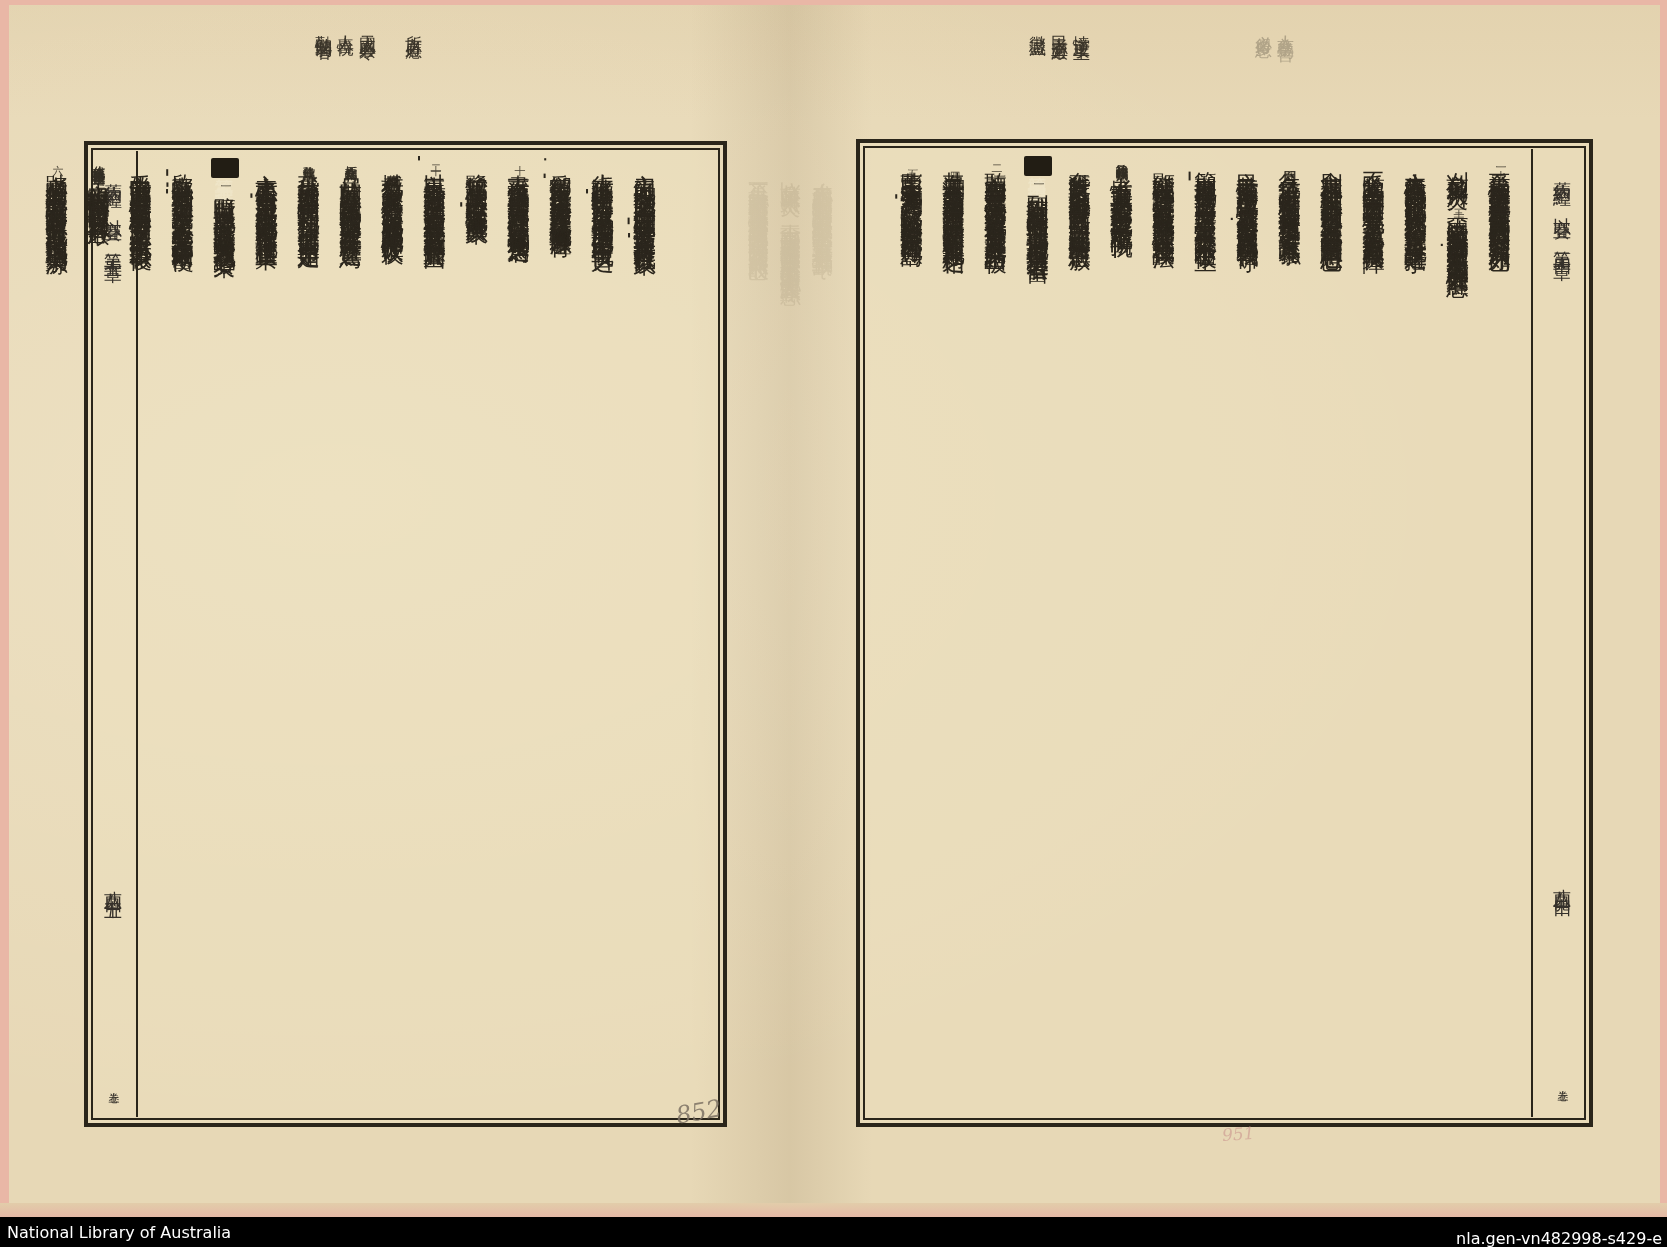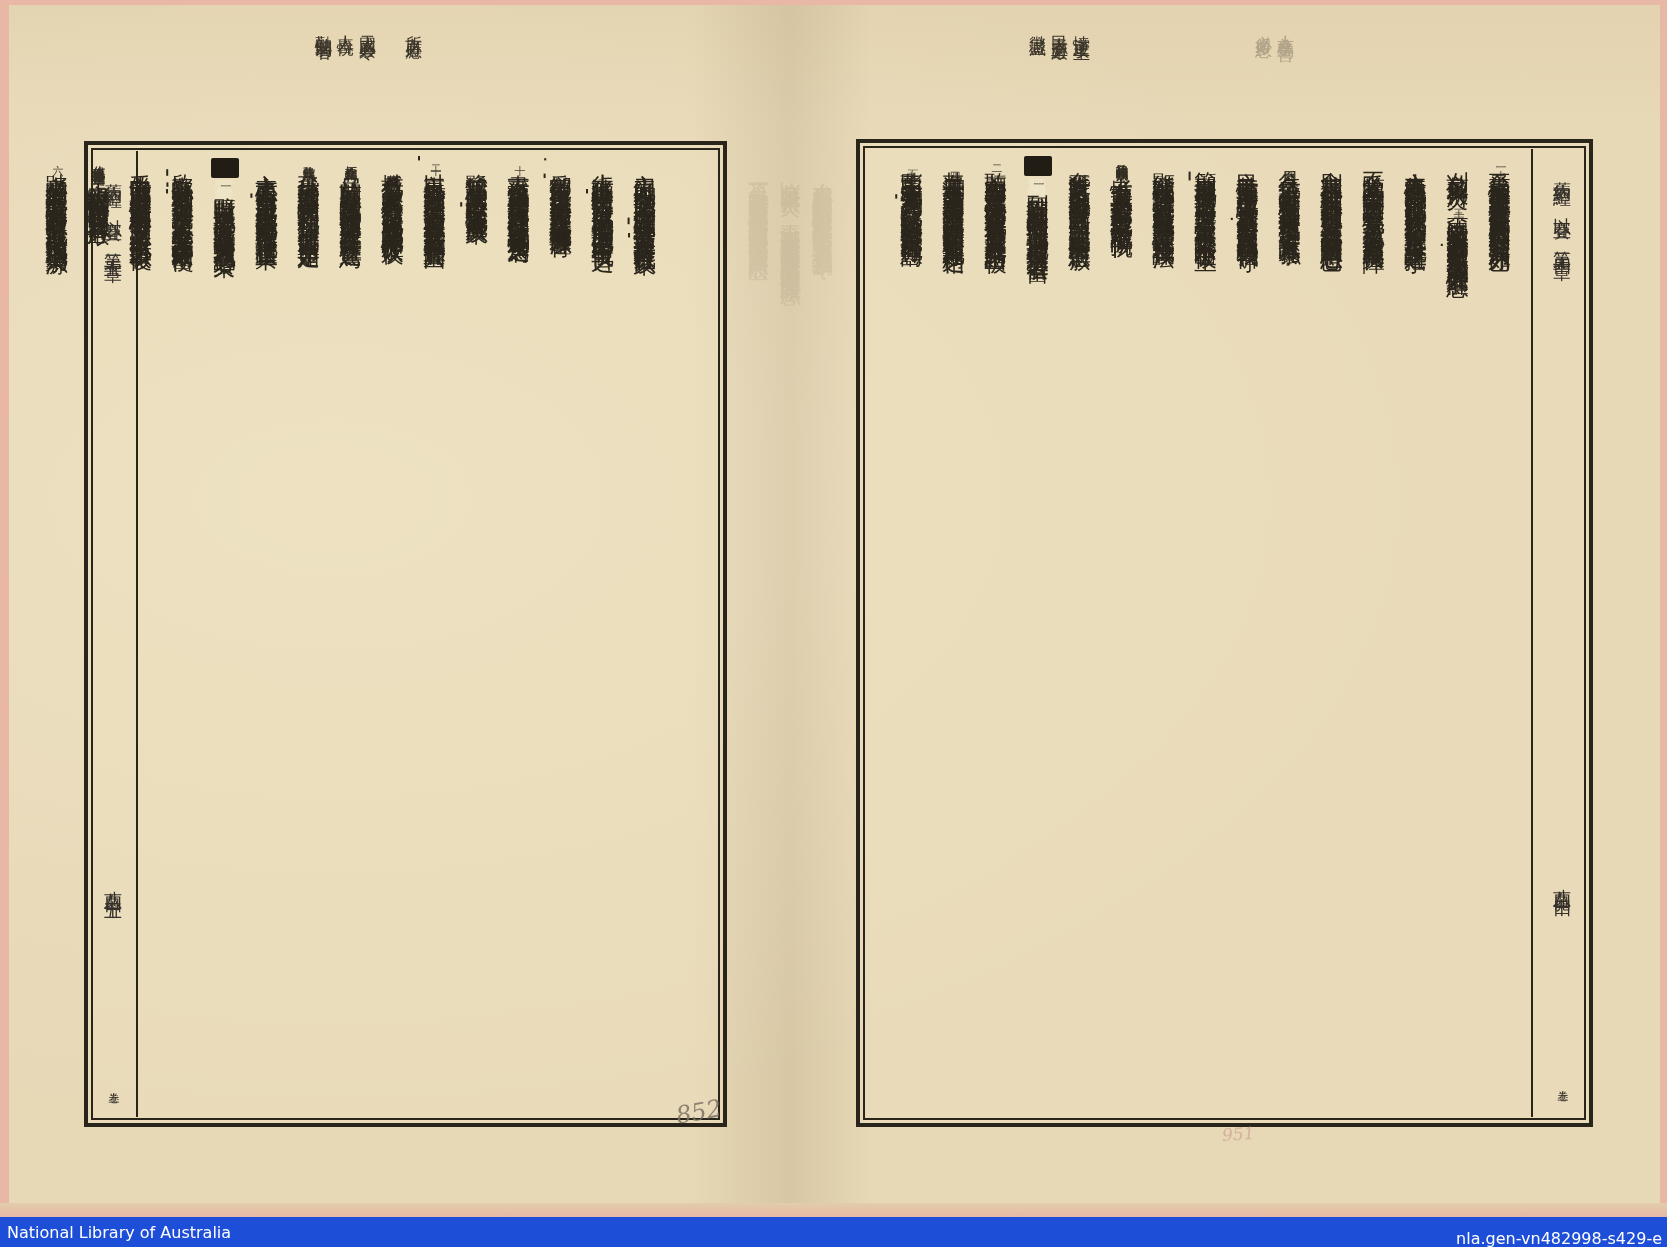--- a/index.html
+++ b/index.html
@@ -54,21 +54,21 @@
   .tn.faint{opacity:.30;filter:blur(.4px);}
   
   .gutter-bleed{position:absolute;left:742px;top:165px;height:940px;width:96px;z-index:2;
       writing-mode:vertical-rl;font-size:21px;letter-spacing:2px;line-height:32px;
       color:#6b5c41;opacity:.12;filter:blur(.7px);transform:scaleX(-1);overflow:hidden;}
   
   .pencil{position:absolute;z-index:6;font-style:italic;}
   .pencil-852{left:676px;top:1098px;color:#7d7264;font-size:24px;transform:rotate(-10deg);opacity:.85;}
   .pencil-951{left:1222px;top:1124px;color:#cf9f94;font-size:17px;transform:rotate(-4deg);opacity:.7;}
   
-  .bar{position:absolute;left:0;top:1217px;width:1667px;height:30px;background:#1d4ed8;z-index:8;
+  .bar{position:absolute;left:0;top:1217px;width:1667px;height:30px;background:#000000;z-index:8;
        color:#ffffff;font-family:"DejaVu Sans", sans-serif;font-size:16px;}
   .bar .lt{position:absolute;left:7px;top:6px;}
   .bar .rt{position:absolute;right:5px;top:12px;}
 </style>
 </head>
 <body>
 
 <div class="paper-shade"></div>
 <div class="edge l"></div>
 <div class="edge r"></div>

